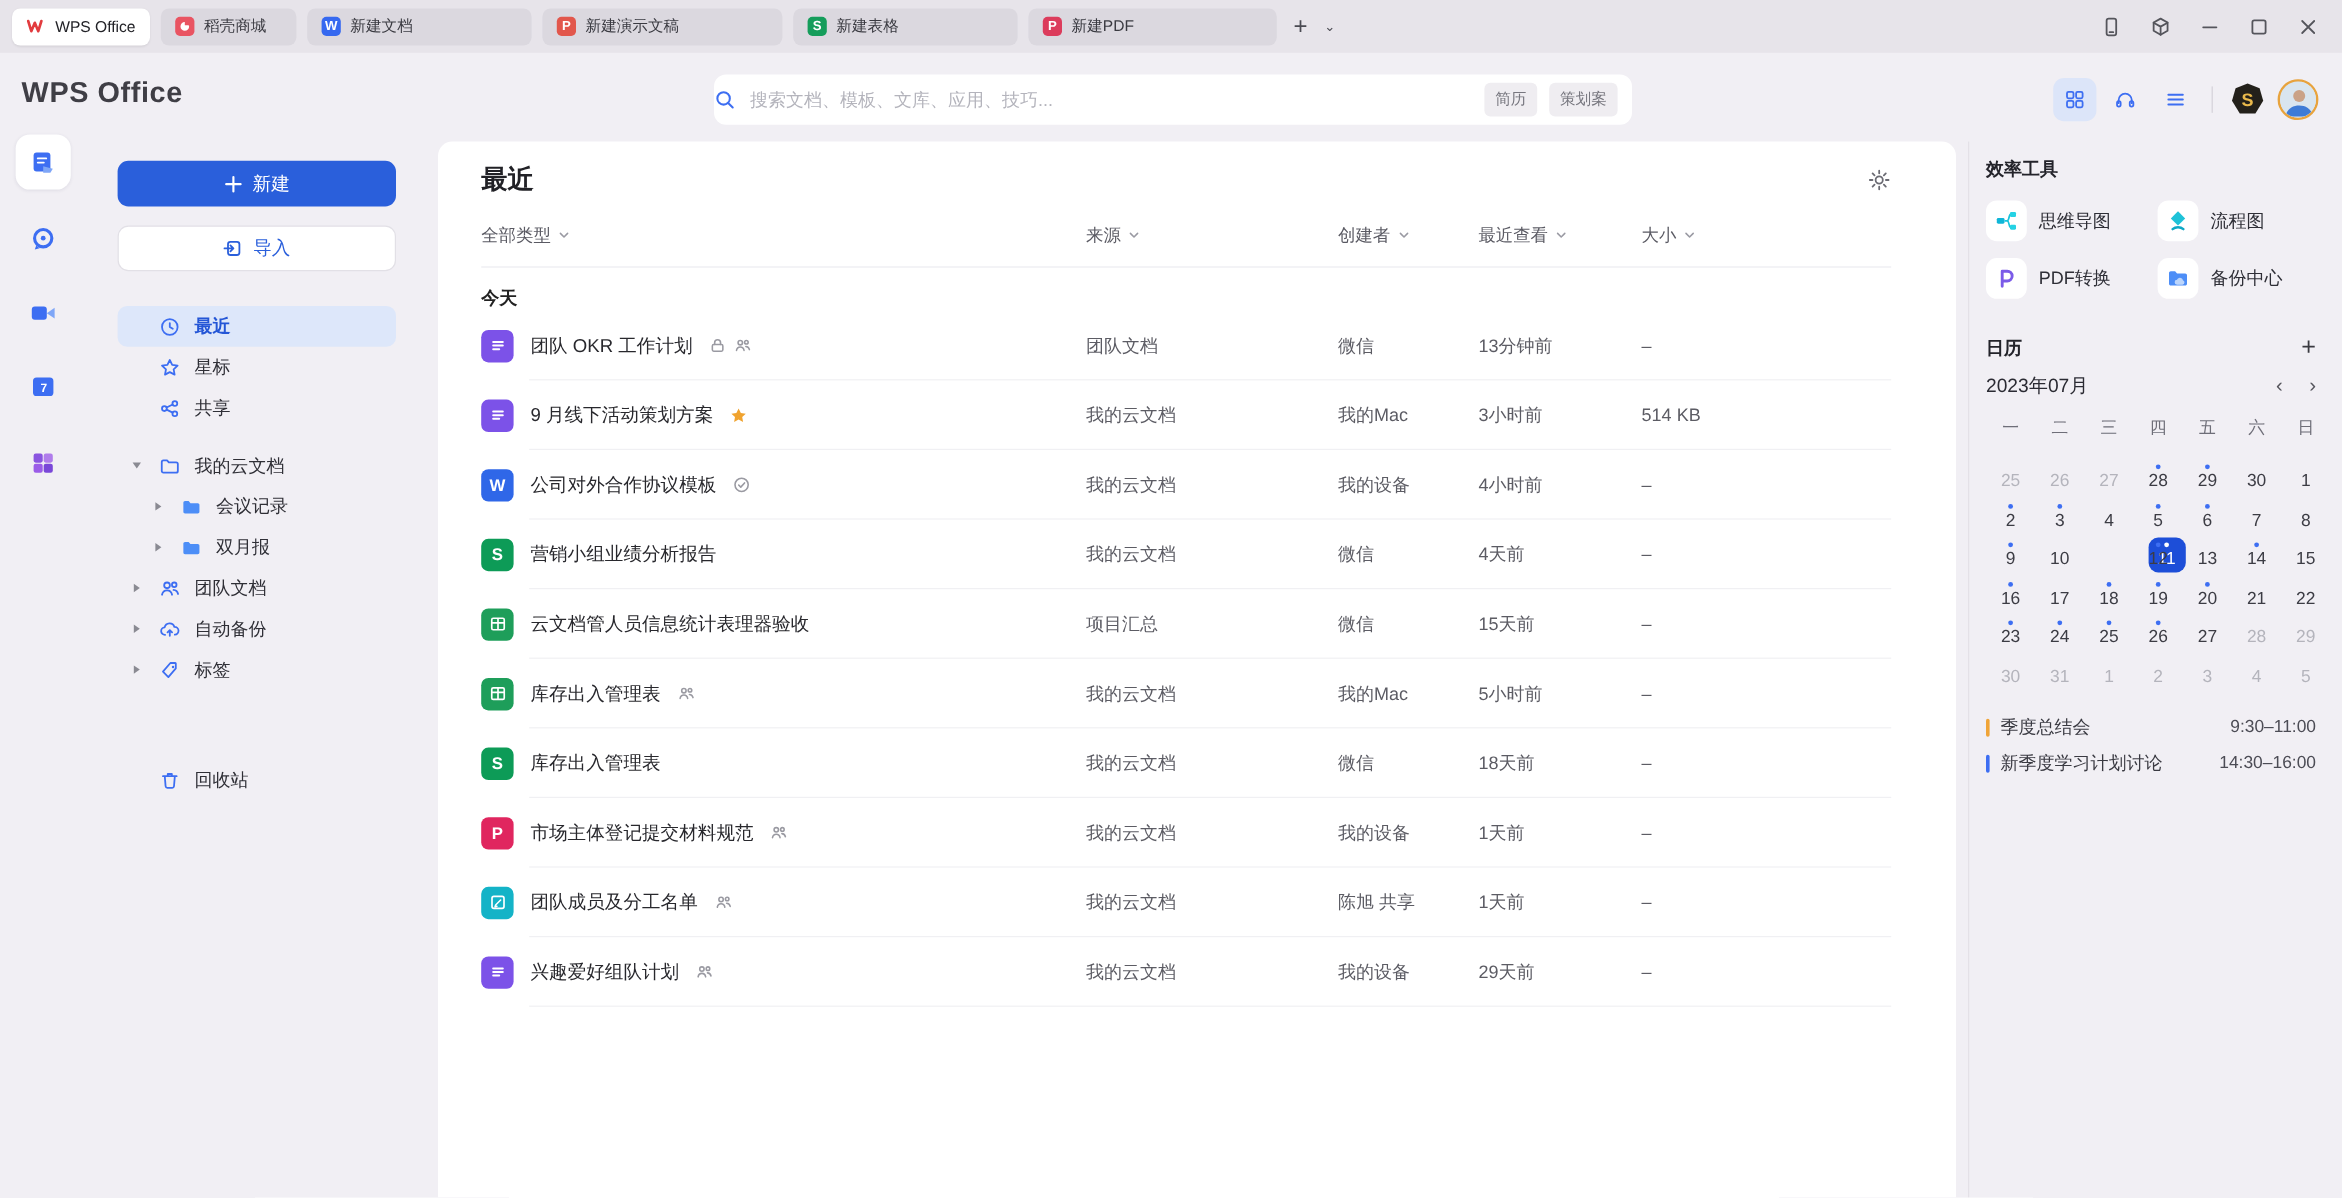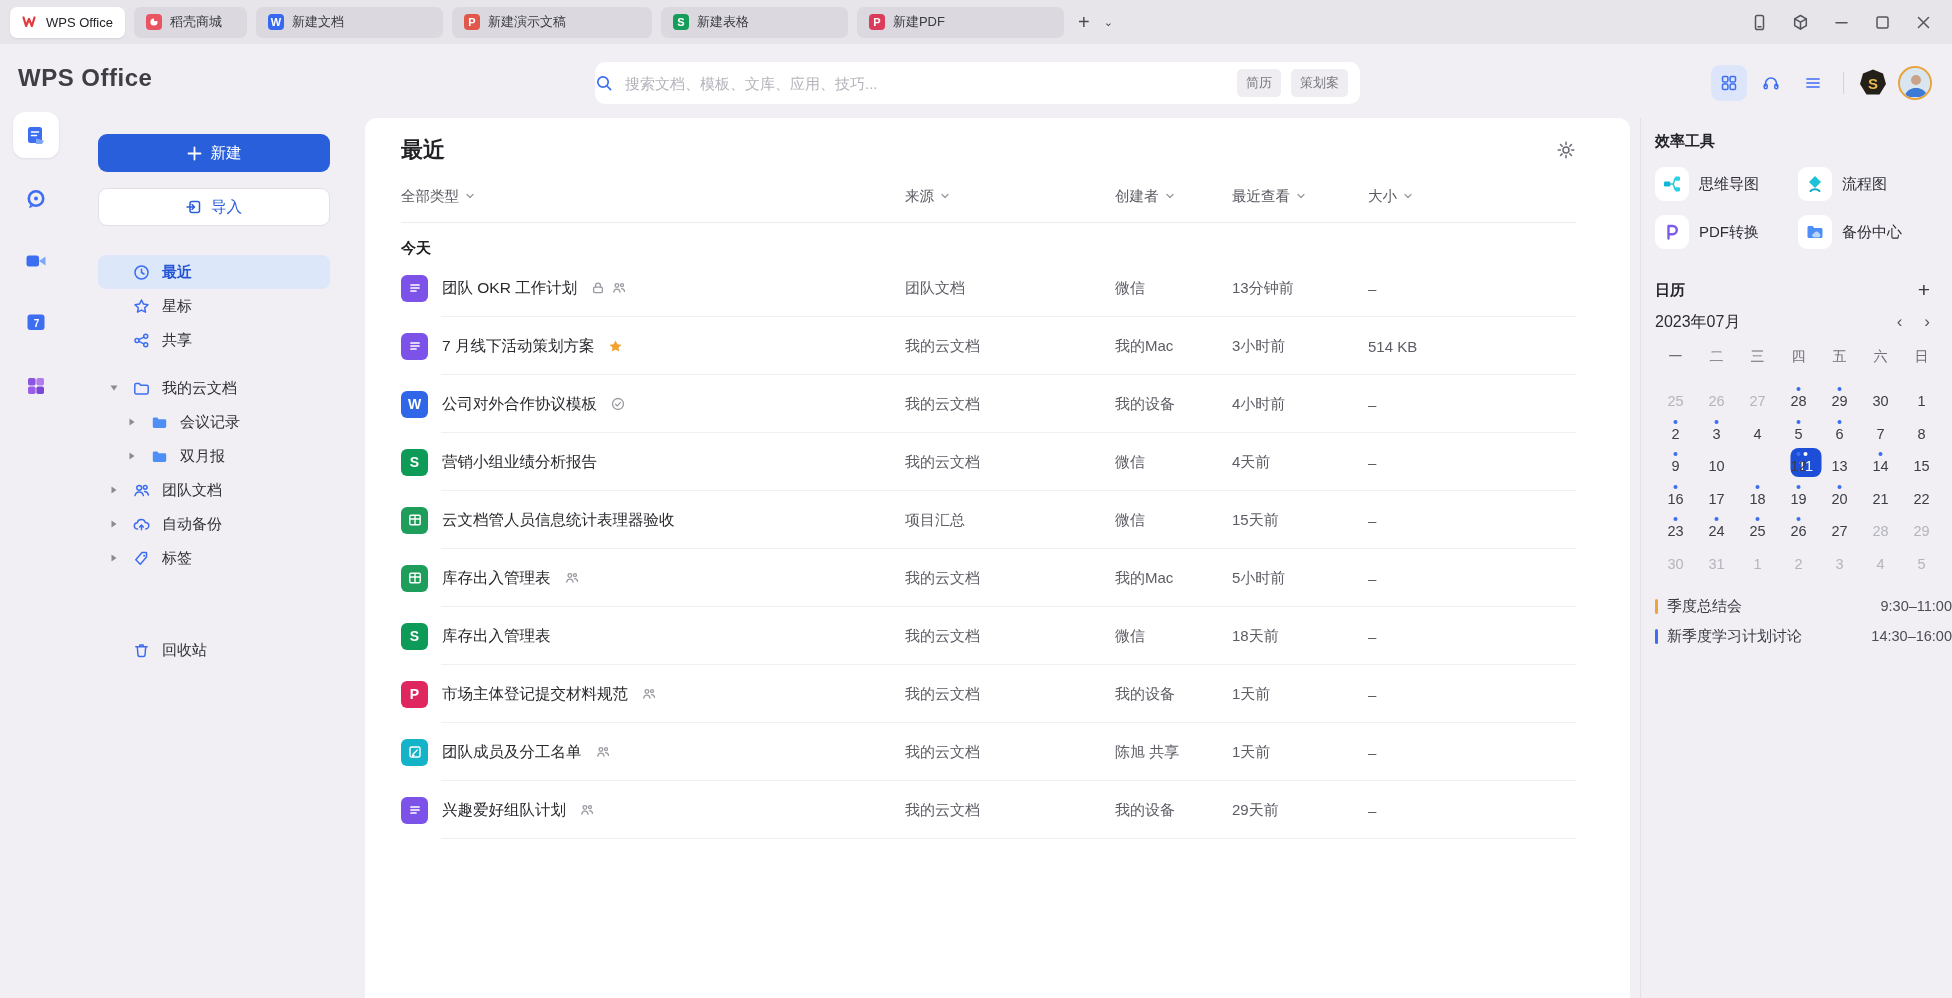--- a/index.html
+++ b/index.html
@@ -90,21 +90,21 @@
   .wd{height:26px;display:flex;align-items:center;justify-content:center;font-size:14px;color:#6e6e78;}
   .dcell{height:32.5px;position:relative;}
   .din{position:absolute;left:50%;transform:translateX(-50%);bottom:1px;width:31px;height:29px;border-radius:8px;display:flex;flex-direction:column;align-items:center;justify-content:flex-end;padding-bottom:3px;box-sizing:border-box;}
   .ddot{width:4px;height:4px;border-radius:50%;background:#3D6EF2;margin-bottom:3px;visibility:hidden;}
   .dnum{font-size:14.5px;color:#3c3c44;line-height:1;}
   .dcell.dot .ddot{visibility:visible;}
   .dcell.muted .dnum{color:#b4b4bc;}
   .dcell.sel .din{background:#1d4ed8;margin-left:48px;}
   .dcell.sel .dnum{color:#fff;}
   .dcell.sel .ddot{background:#fff;}
-  .events{margin-top:16px;}
+  .events{margin-top:16px;padding-right:22px;}
   .event{display:flex;align-items:center;height:30px;}
   .ebar{width:3px;height:15px;border-radius:2px;flex:none;}
   .etitle{margin-left:9px;font-size:15px;color:#3a3a42;flex:1;}
   .etime{font-size:14.5px;color:#4c4c55;}
 </style>
 </head>
 <body>
 
 <div class="tabbar">
   <div class="tabs" id="tabs">
@@ -510,21 +510,21 @@
         <div class="fcol">–</div>
         <div class="sep"></div>
       </div>
       <div class="frow grid-cols">
         <div class="fname">
           <span class="ficon" style="background: rgb(124, 82, 232);">
             <svg width="16" height="16" viewBox="0 0 16 16" fill="none">
               <path d="M4 5h8M4 8h8M4 11h5" stroke="#fff" stroke-width="1.7" stroke-linecap="round"></path>
             </svg>
           </span>
-          <span class="nm">7 月线下活动策划方案</span>
+          <span class="nm">9 月线下活动策划方案</span>
           <span class="fbadges">
             <span>
               <svg width="15" height="15" viewBox="0 0 16 16" fill="none">
                 <path d="M8 1.5l2 4 4.4.6-3.2 3 .8 4.3L8 11.3l-4 2.1.8-4.3-3.2-3 4.4-.6z" fill="#F0A32F"></path>
               </svg>
             </span>
           </span>
         </div>
         <div class="fcol">我的云文档</div>
         <div class="fcol">我的Mac</div>

